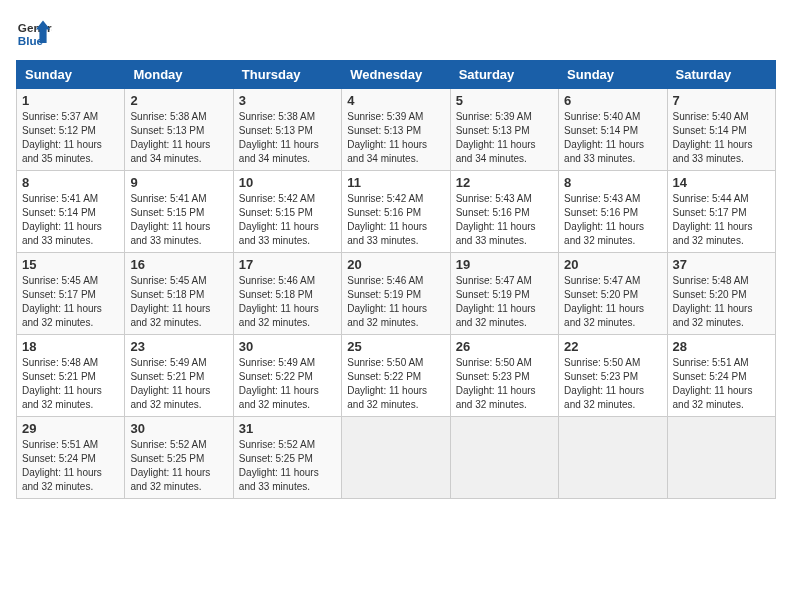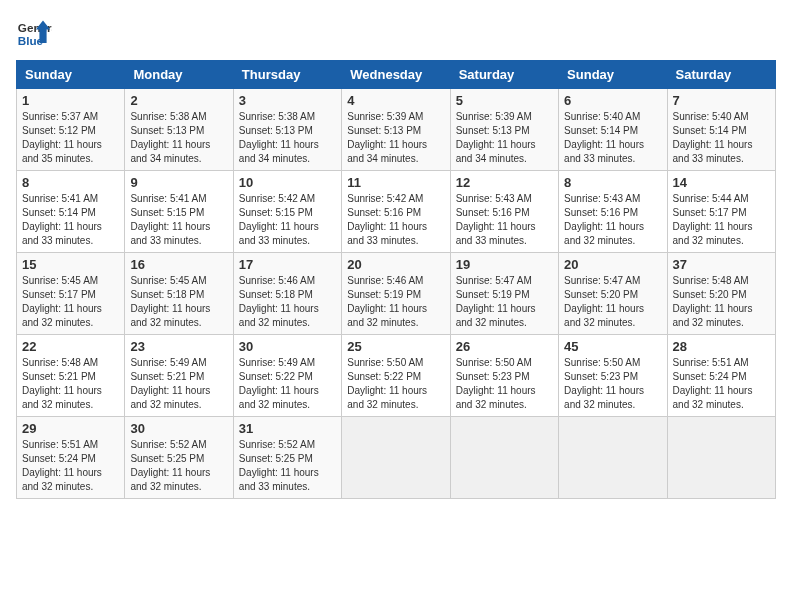--- a/index.html
+++ b/index.html
@@ -193,41 +193,41 @@
           <span class="day-number">20</span>
           <div class="day-info">Sunrise: 5:47 AM<br>Sunset: 5:20 PM<br>Daylight: 11 hours and 32 minutes.</div>
         </td>
         <td>
           <span class="day-number">37</span>
           <div class="day-info">Sunrise: 5:48 AM<br>Sunset: 5:20 PM<br>Daylight: 11 hours and 32 minutes.</div>
         </td>
       </tr>
       <tr>
         <td>
-          <span class="day-number">22</span>
+          <span class="day-number">18</span>
           <div class="day-info">Sunrise: 5:48 AM<br>Sunset: 5:21 PM<br>Daylight: 11 hours and 32 minutes.</div>
         </td>
         <td>
           <span class="day-number">23</span>
           <div class="day-info">Sunrise: 5:49 AM<br>Sunset: 5:21 PM<br>Daylight: 11 hours and 32 minutes.</div>
         </td>
         <td>
           <span class="day-number">30</span>
           <div class="day-info">Sunrise: 5:49 AM<br>Sunset: 5:22 PM<br>Daylight: 11 hours and 32 minutes.</div>
         </td>
         <td>
           <span class="day-number">25</span>
           <div class="day-info">Sunrise: 5:50 AM<br>Sunset: 5:22 PM<br>Daylight: 11 hours and 32 minutes.</div>
         </td>
         <td>
           <span class="day-number">26</span>
           <div class="day-info">Sunrise: 5:50 AM<br>Sunset: 5:23 PM<br>Daylight: 11 hours and 32 minutes.</div>
         </td>
         <td>
-          <span class="day-number">45</span>
+          <span class="day-number">22</span>
           <div class="day-info">Sunrise: 5:50 AM<br>Sunset: 5:23 PM<br>Daylight: 11 hours and 32 minutes.</div>
         </td>
         <td>
           <span class="day-number">28</span>
           <div class="day-info">Sunrise: 5:51 AM<br>Sunset: 5:24 PM<br>Daylight: 11 hours and 32 minutes.</div>
         </td>
       </tr>
       <tr>
         <td>
           <span class="day-number">29</span>

